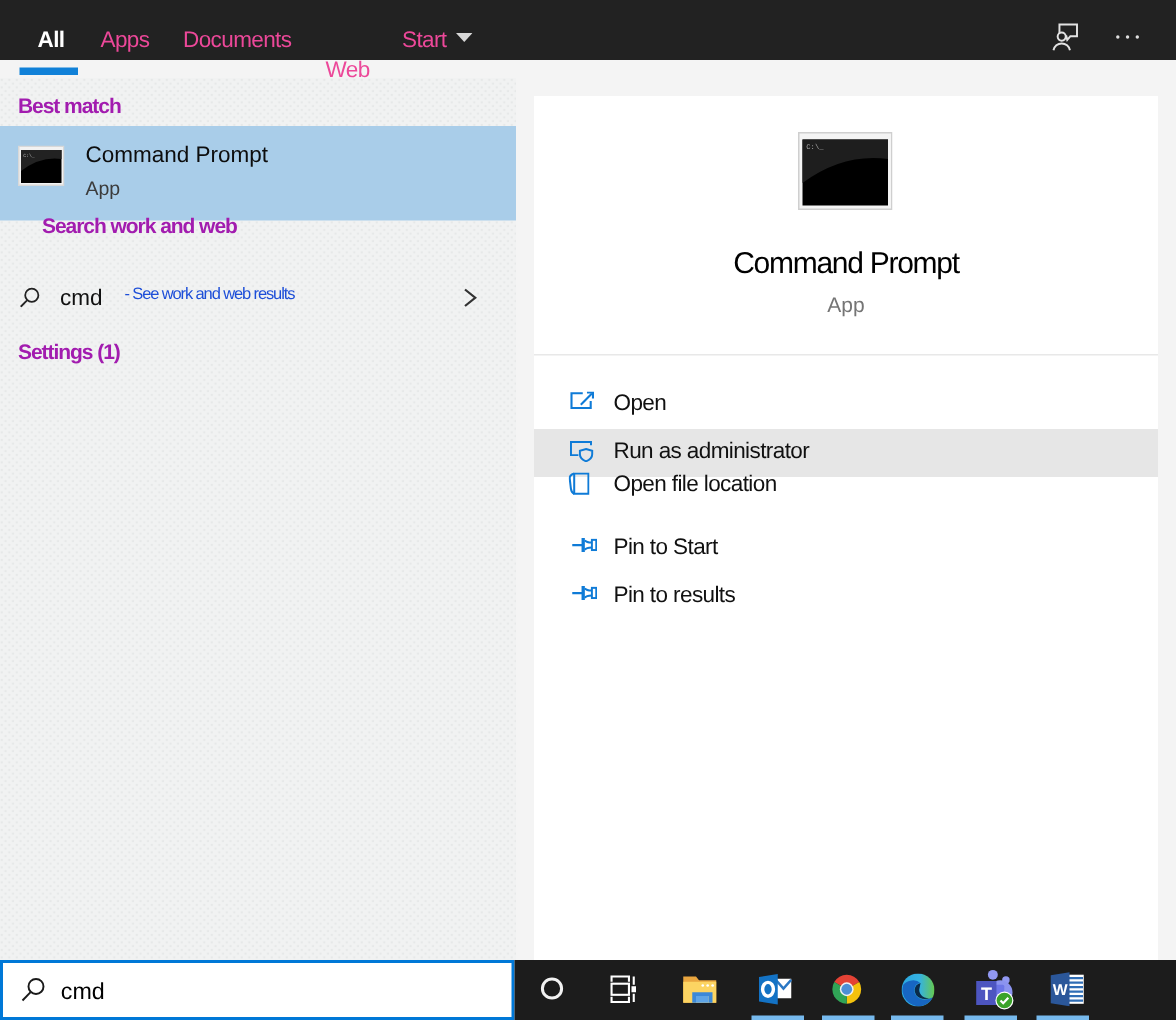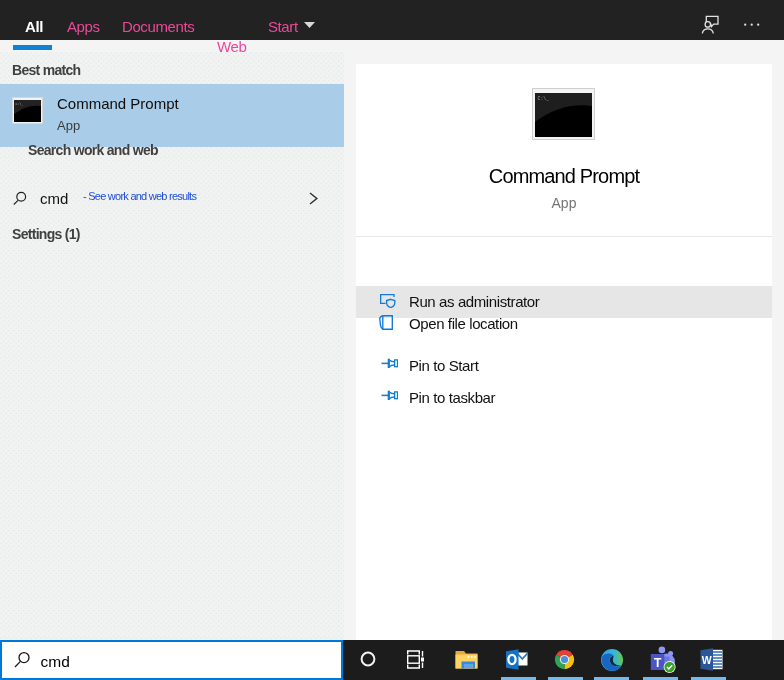--- a/index.html
+++ b/index.html
@@ -3,21 +3,21 @@
 <meta charset="utf-8">
 <style>
 * { margin:0; padding:0; box-sizing:border-box; }
 html,body { width:784px; height:680px; overflow:hidden; }
 body { font-family:"Liberation Sans", sans-serif; position:relative; background:#f4f4f4; }
 #topbar { position:absolute; left:0; top:0; width:784px; height:40px; background:#222222; }
 .tab { position:absolute; top:18px; font-size:15px; color:#ec4899; letter-spacing:-0.4px; }
 #tab-all { color:#fff; font-weight:bold; }
 #underline { position:absolute; left:13px; top:45px; width:39px; height:5px; background:#1181d8; }
 #leftpanel { position:absolute; left:0; top:52px; width:344px; height:588px; background-color:#f1f2f2; }
-.sechdr { position:absolute; font-size:14px; font-weight:bold; color:#404040; left:12px; letter-spacing:-0.7px; }
+.sechdr { position:absolute; font-size:14px; font-weight:bold; color:#a21caf; left:12px; letter-spacing:-0.7px; }
 #bluerow { position:absolute; left:0; top:32px; width:344px; height:63px; background:#a9cde9; }
 #rightpanel { position:absolute; left:356px; top:64px; width:416px; height:576px; background:#fff; }
 .actrow { position:absolute; left:0; width:416px; height:32px; }
 .actrow .txt { position:absolute; left:53px; top:calc(50% - 1.5px); transform:translateY(-50%); font-size:15px; color:#111; letter-spacing:-0.4px; }
 
 #searchbox { position:absolute; left:0px; top:640px; width:343px; height:40px; background:#fff; border:2px solid #0078d7; }
 #taskbar { position:absolute; left:343px; top:640px; width:441px; height:40px; background:#1c1c1c; }
 .tbu { position:absolute; top:37px; height:3px; width:35px; background:#76b9ed; }
 </style>
 </head>
@@ -88,20 +88,28 @@
       <rect x="0" y="0" width="63" height="52" fill="#cfcfcf"></rect>
       <rect x="1" y="1" width="61" height="50" fill="#f4f4f4"></rect>
       <rect x="3" y="5" width="57" height="44" fill="#000"></rect>
       <path d="M3 5 h57 v13 q-30 -4 -57 16 Z" fill="#1e1e1e"></path>
       <text x="5.5" y="11.5" font-size="4.8" fill="#a8a8a8" font-family="Liberation Mono">C:\_</text>
     </svg>
     <div style="position:absolute;left:0;top:100.5px;width:416px;text-align:center;font-size:20px;color:#000;letter-spacing:-0.85px;">Command Prompt</div>
     <div style="position:absolute;left:0;top:131px;width:416px;text-align:center;font-size:14px;color:#757575;">App</div>
     <div style="position:absolute;left:0;top:172px;width:416px;height:1px;background:#e8e8e8;"></div>
 
+    <div class="actrow" style="top:190px;">
+      <svg style="position:absolute;left:24px;top:7px;" width="16" height="12" viewBox="0 0 16 12" fill="none" stroke="#0f7bd7" stroke-width="1.4">
+        <path d="M8.5 1.2 H1 V11 H13.8 V6.3"></path>
+        <path d="M7.2 8.8 L14.6 1.4"></path>
+        <path d="M11.3 0.7 H15.3 V4.7"></path>
+      </svg>
+      <span class="txt">Open</span>
+    </div>
     <div class="actrow" style="top:222px; background:#e6e6e6;">
       <svg style="position:absolute;left:24px;top:8px;" width="16" height="14" viewBox="0 0 16 14" fill="none" stroke="#0f7bd7" stroke-width="1.3">
         <path d="M14 2.9 V0.65 H0.65 V9.4 H5.6"></path>
         <path d="M10.7 5.3 l4.1 1.25 v2.35 q0 3.1 -4.1 4.65 q-4.1 -1.55 -4.1 -4.65 V6.55 Z"></path>
       </svg>
       <span class="txt">Run as administrator</span>
     </div>
     <div class="actrow" style="top:244px;">
       <svg style="position:absolute;left:23px;top:7px;" width="14" height="15" viewBox="0 0 14 15" fill="none" stroke="#0f7bd7" stroke-width="1.35">
         <path d="M3.8 0.7 H13.3 V14.2 H3.8 Z"></path>
@@ -120,21 +128,21 @@
       <span class="txt">Pin to Start</span>
     </div>
     <div class="actrow" style="top:318px;">
       <svg style="position:absolute;left:24.5px;top:7px;" width="17" height="12" viewBox="0 0 17 12" fill="none" stroke="#0f7bd7" stroke-width="1.4">
         <path d="M0.5 6.4 H7" stroke-width="1.5"></path>
         <path d="M7.8 1.7 V11" stroke-width="2.2"></path>
         <path d="M8.9 3.2 Q10 4.6 13.4 4.7"></path>
         <path d="M8.9 9.5 Q10 8.1 13.4 8"></path>
         <rect x="13.6" y="2.9" width="2.9" height="6.8" stroke-width="1.3"></rect>
       </svg>
-      <span class="txt">Pin to taskbar</span>
+      <span class="txt">Pin to results</span>
     </div>
   </div>
 
   <div id="searchbox">
     <svg style="position:absolute;left:12px;top:9px;" width="17" height="17" viewBox="0 0 17 17" fill="none" stroke="#1a1a1a" stroke-width="1.3">
       <circle cx="10" cy="6.6" r="5"></circle>
       <path d="M6.4 10.4 L1 16"></path>
     </svg>
     <span style="position:absolute;left:38.5px;top:11px;font-size:15.5px;color:#000;">cmd</span>
   </div>

